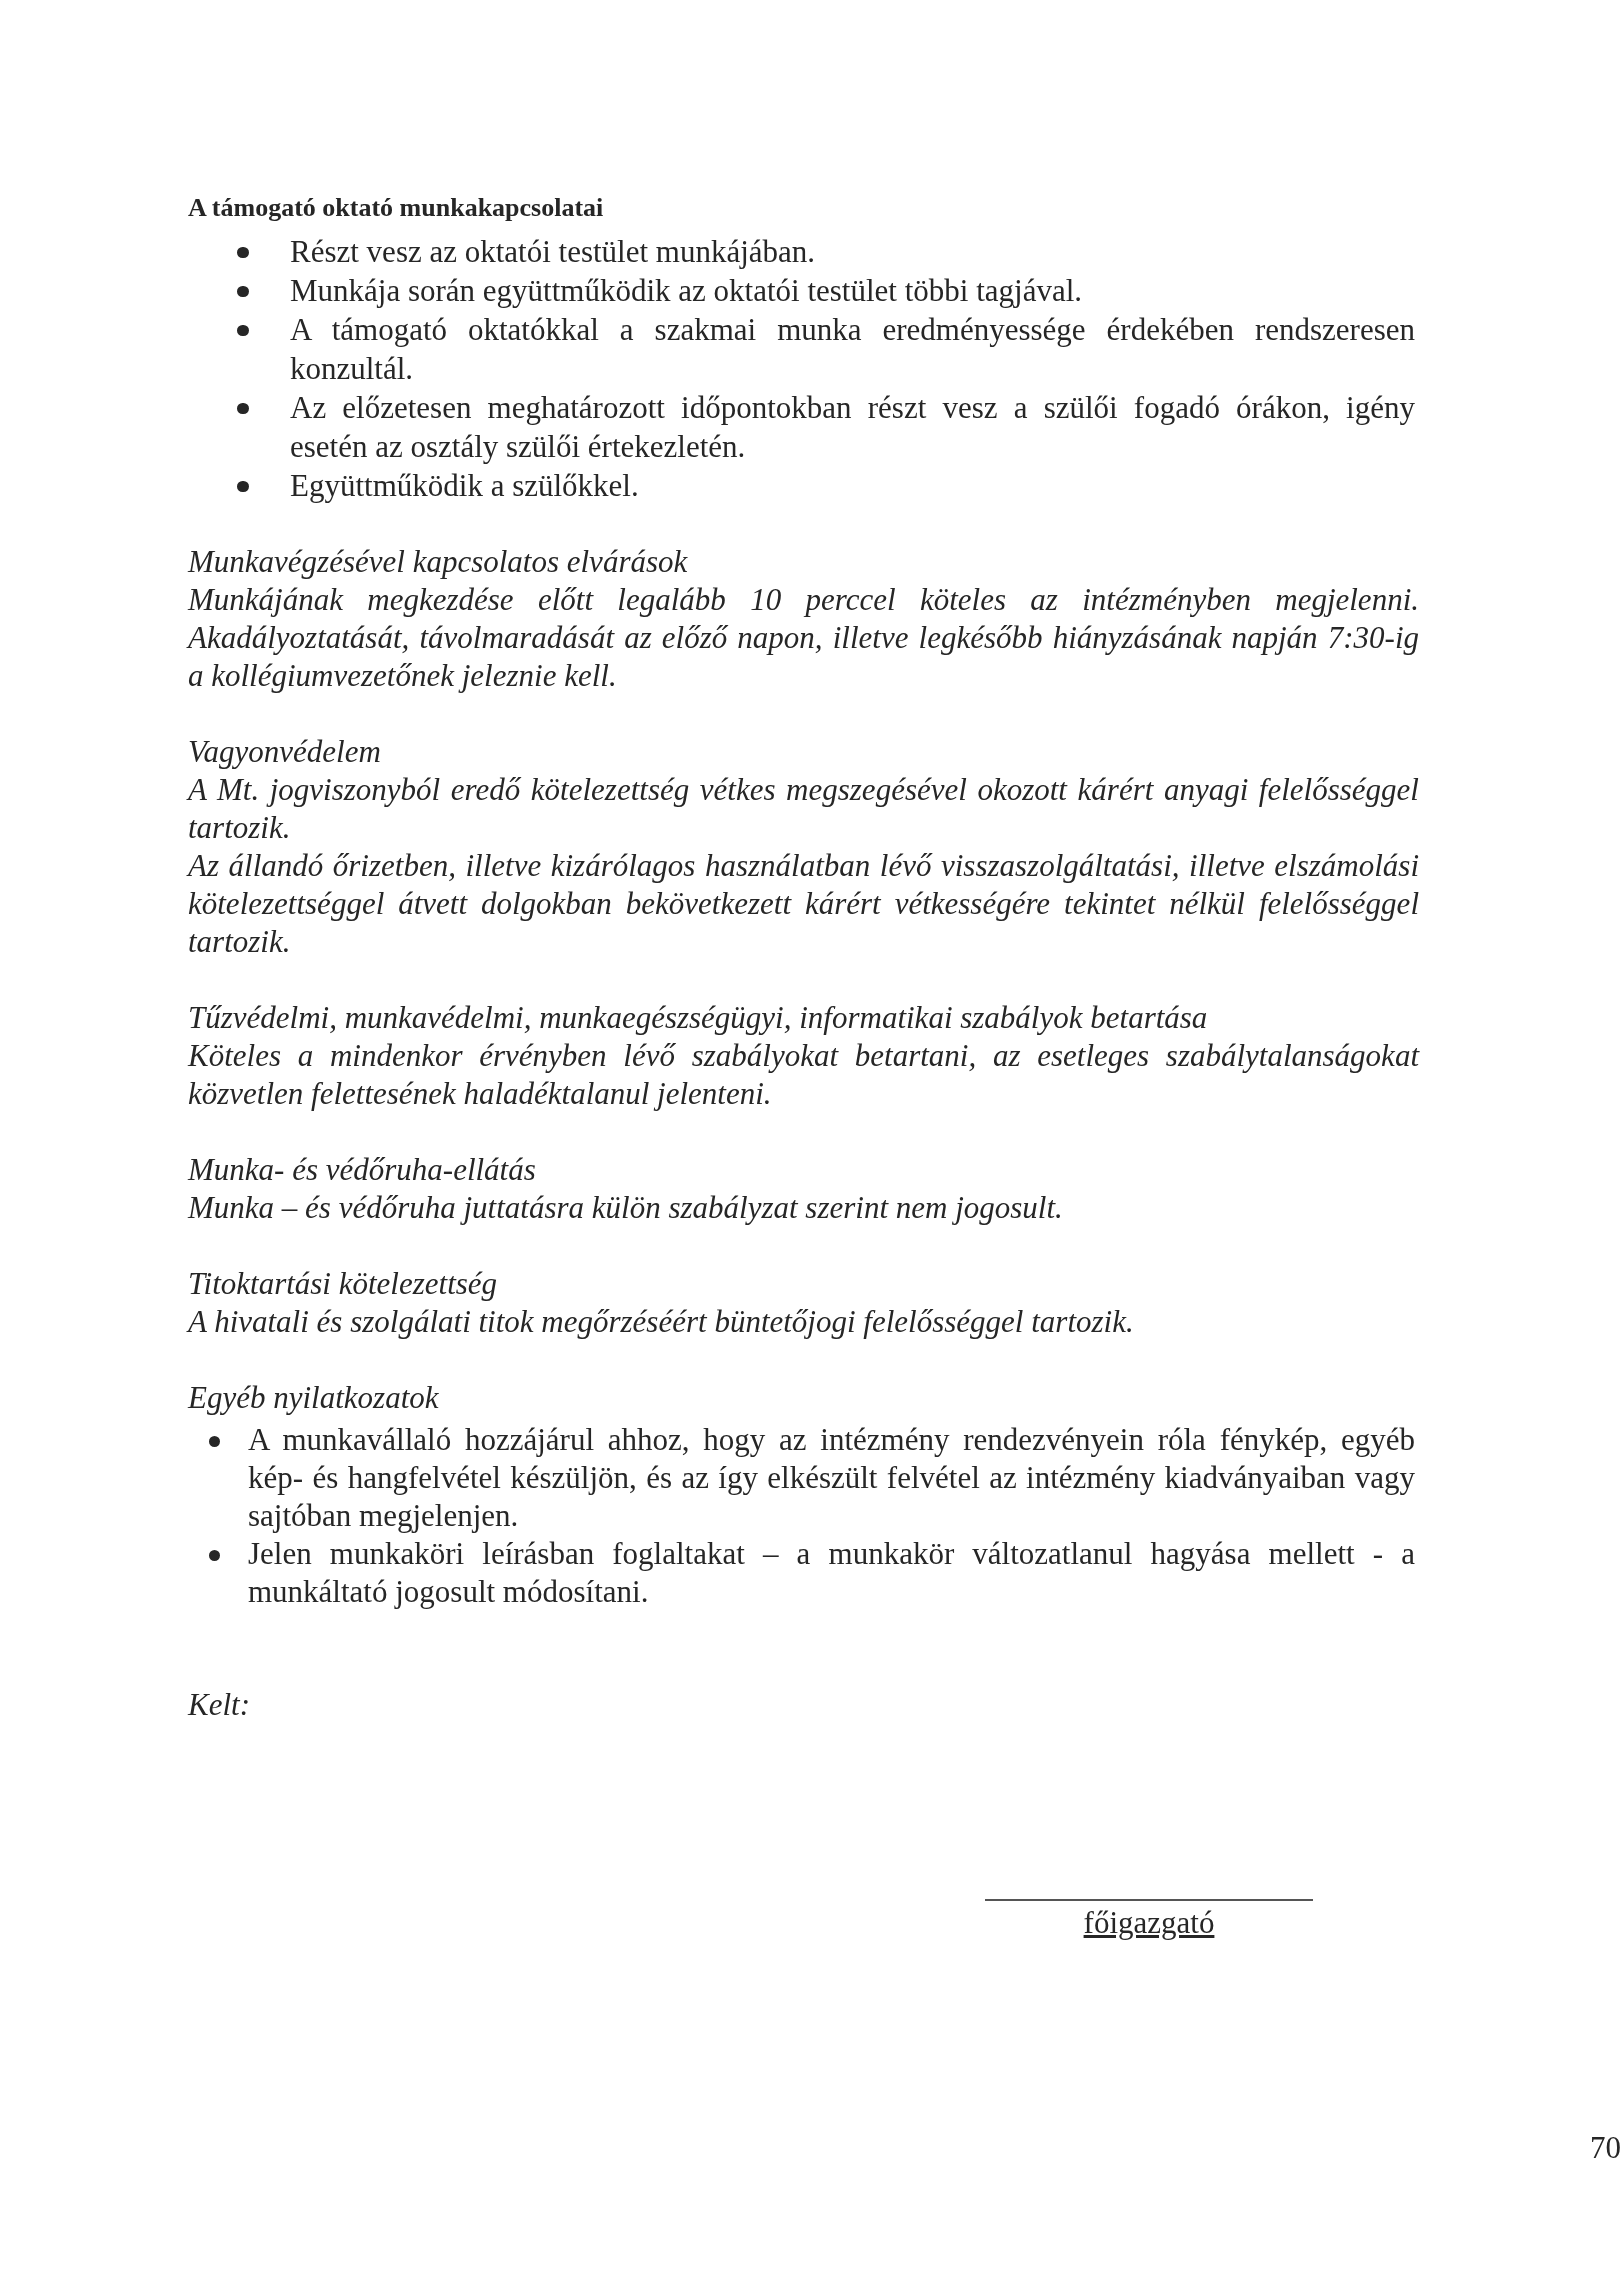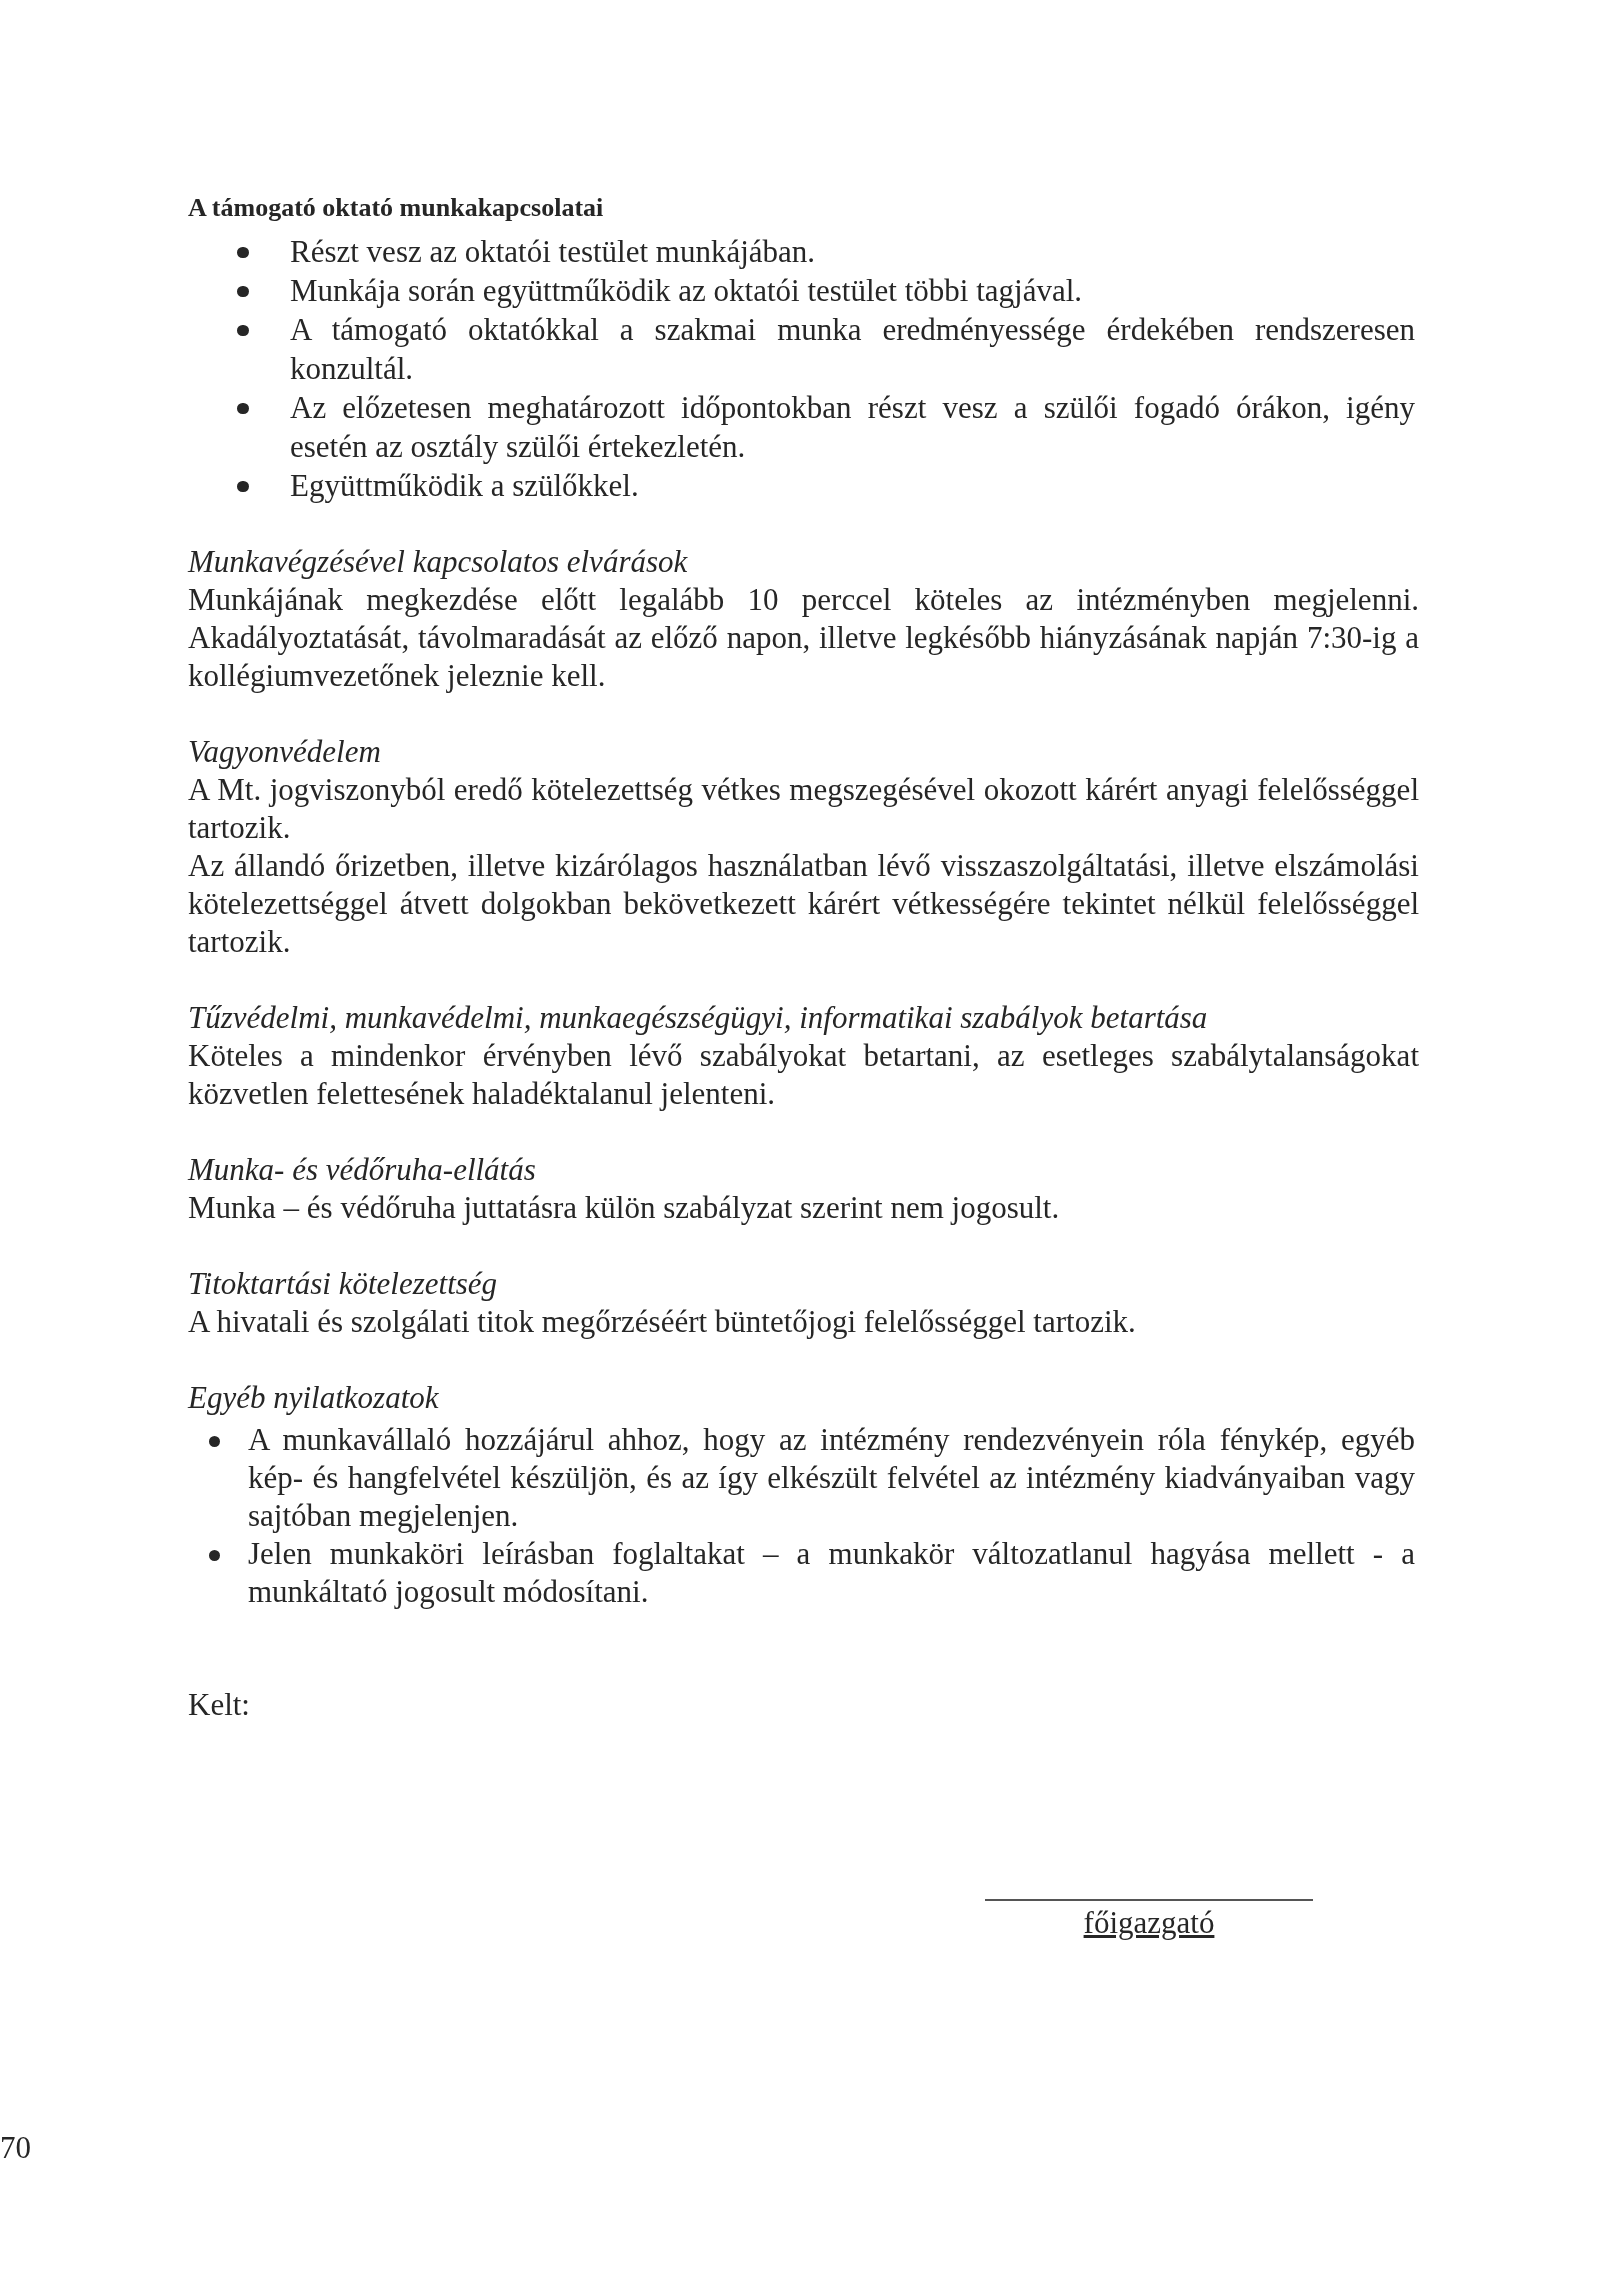--- a/index.html
+++ b/index.html
@@ -77,20 +77,21 @@
   .section {
     margin-top: 38px;
   }
   .section-heading {
     font-style: italic;
     margin: 0;
   }
   .para {
     margin: 0;
     text-align: justify;
+    font-style: italic;
   }
   .dots-bold {
     font-weight: bold;
   }
   .kelt {
     margin-top: 75px;
   }
   .signature {
     position: absolute;
     left: 985px;
@@ -107,21 +108,21 @@
     font-size: 31px;
     line-height: 37px;
     margin-top: 2.9px;
     text-decoration: underline;
   }
   .page-number {
     position: absolute;
     left: 0;
     width: 1621px;
     top: 2129px;
-    text-align: left;
+    text-align: right;
     font-size: 31px;
     line-height: 37px;
   }
 </style>
 </head>
 <body>
 
 <div class="page">
   <div class="content">
 

